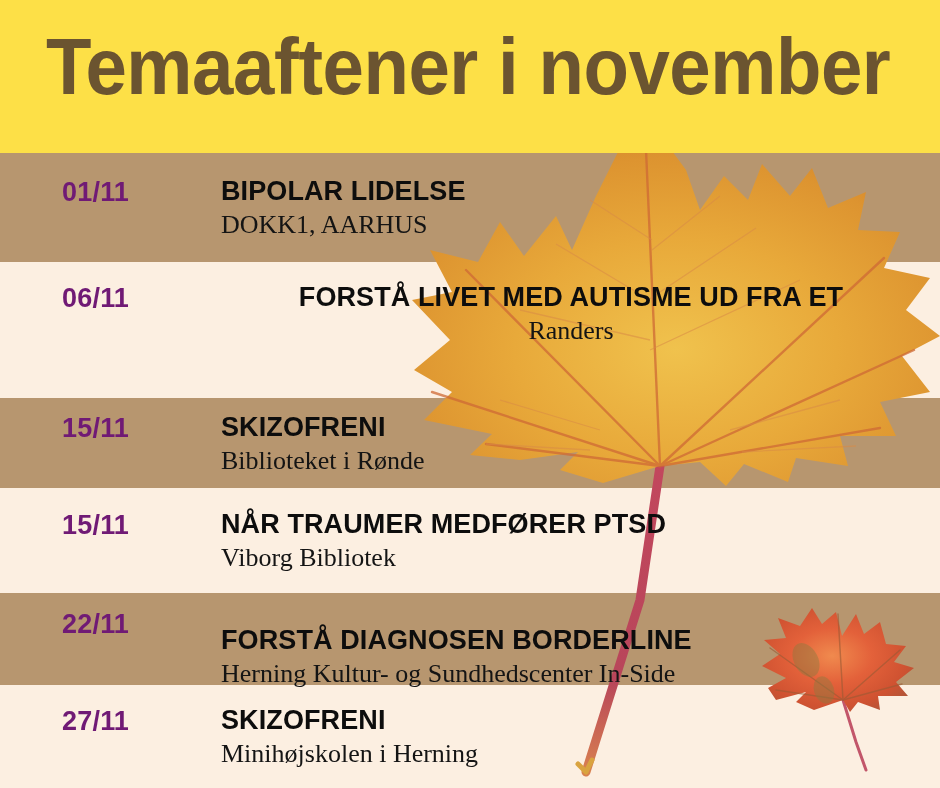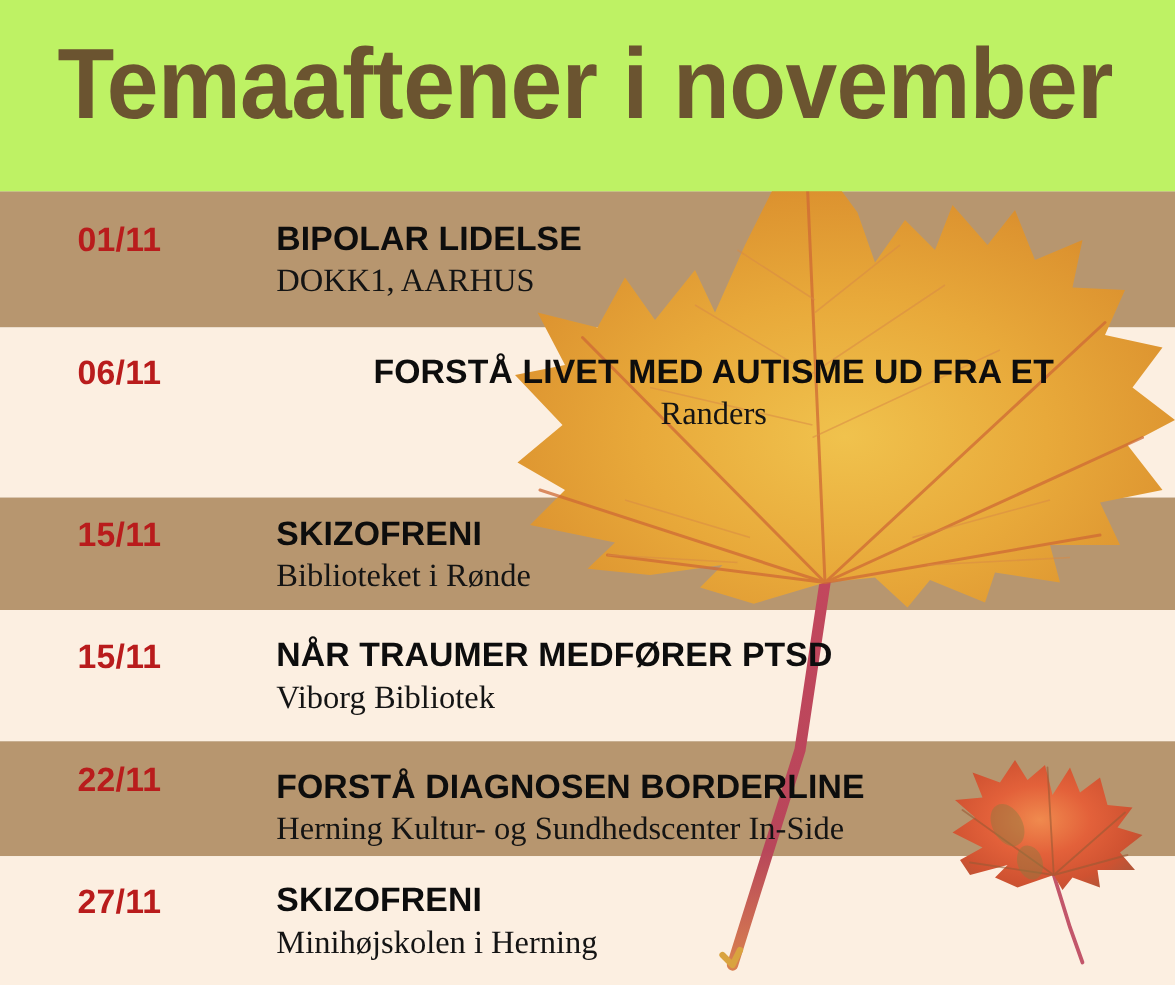--- a/index.html
+++ b/index.html
@@ -19,21 +19,21 @@
     overflow: hidden;
     background: #ffffff;
   }
 
   
   .title-band {
     position: absolute;
     left: 0; top: 0;
     width: 940px;
     height: 153px;
-    background: #bef264;
+    background: #fde047;
     z-index: 4;
   }
   .poster-title {
     position: absolute;
     left: 46px;
     top: 26px;
     font-family: "Liberation Sans Narrow", "Liberation Sans", sans-serif;
     font-size: 80px;
     line-height: 82px;
     font-weight: 700;
@@ -82,21 +82,21 @@
     position: absolute;
     left: 0;
     width: 940px;
   }
   .event-date {
     position: absolute;
     left: 62px;
     font-family: "Liberation Sans Narrow", "Liberation Sans", sans-serif;
     font-size: 27px;
     font-weight: 700;
-    color: #b91c1c;
+    color: #701a75;
     letter-spacing: 0.2px;
     white-space: nowrap;
   }
   .event-body {
     position: absolute;
     left: 221px;
     width: 700px;
   }
   .event-title {
     font-family: "Liberation Sans Narrow", "Liberation Sans", sans-serif;
@@ -237,21 +237,21 @@
       </div>
       <div class="event" style="top: 488px; height: 105px;">
         <div class="event-date" style="top: 22px;">15/11</div>
         <div class="event-body" style="top: 20px;">
           <div class="event-title">NÅR TRAUMER MEDFØRER PTSD</div>
           <div class="event-venue">Viborg Bibliotek</div>
         </div>
       </div>
       <div class="event" style="top: 593px; height: 92px;">
         <div class="event-date" style="top: 15.5px;">22/11</div>
-        <div class="event-body" style="top: 20px;">
+        <div class="event-body" style="top: 31px;">
           <div class="event-title">FORSTÅ DIAGNOSEN BORDERLINE</div>
           <div class="event-venue">Herning Kultur- og Sundhedscenter In-Side</div>
         </div>
       </div>
       <div class="event" style="top: 685px; height: 116px;">
         <div class="event-date" style="top: 21px;">27/11</div>
         <div class="event-body" style="top: 19px;">
           <div class="event-title">SKIZOFRENI</div>
           <div class="event-venue">Minihøjskolen i Herning</div>
         </div>

